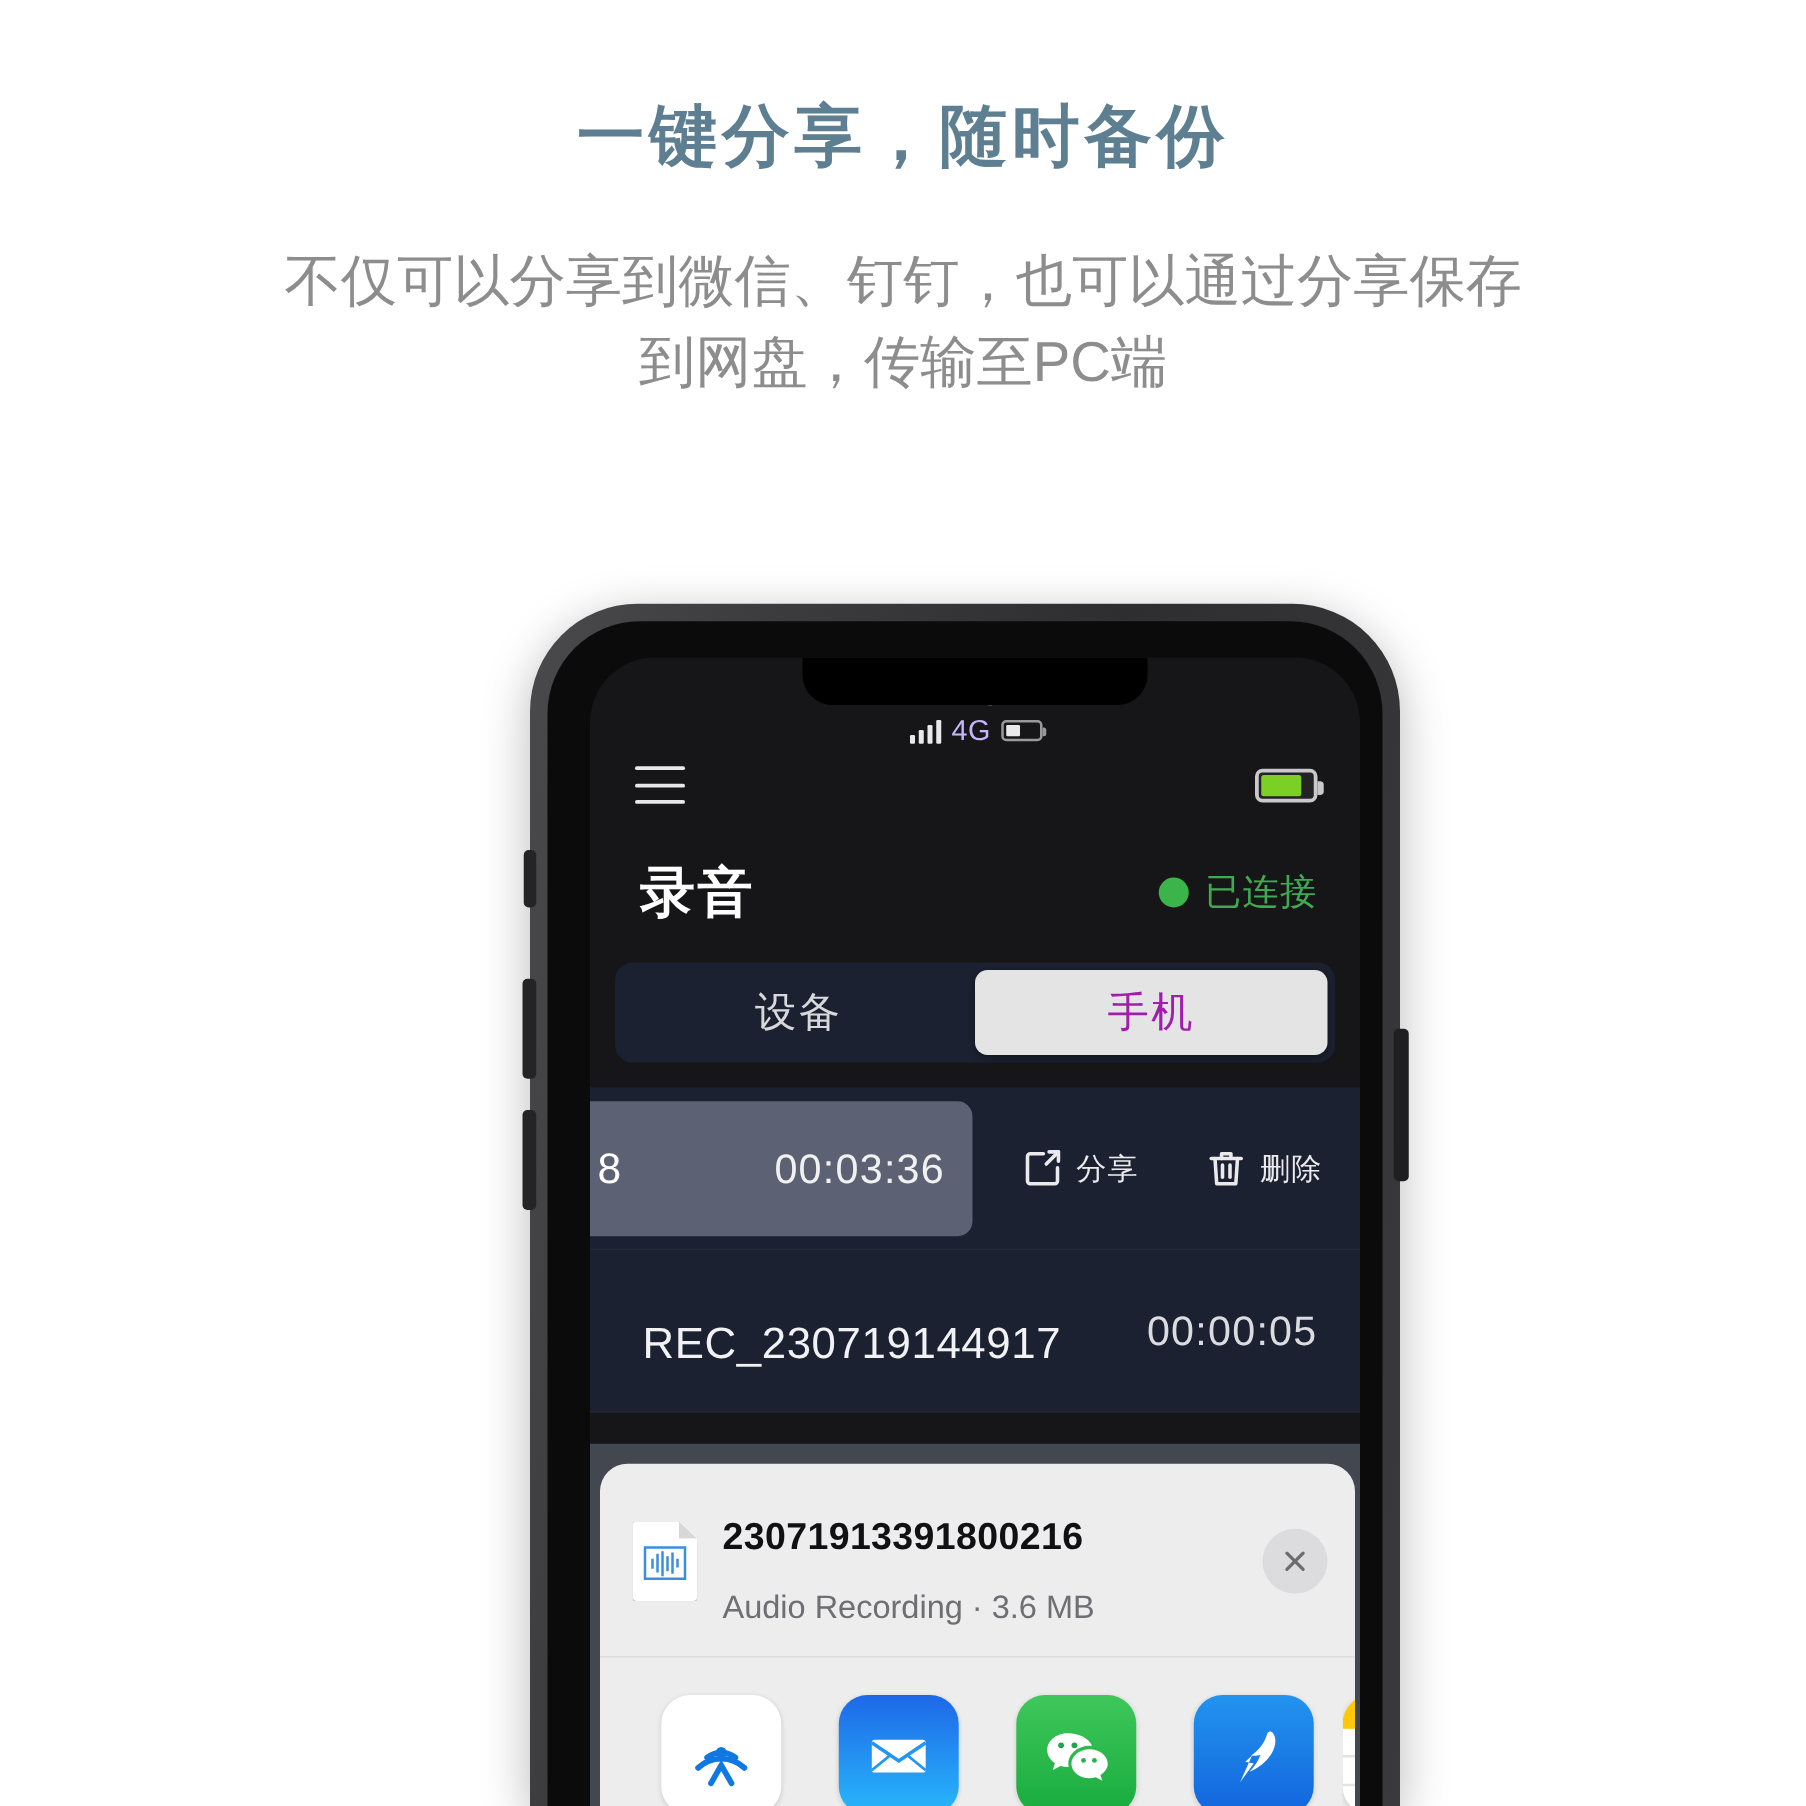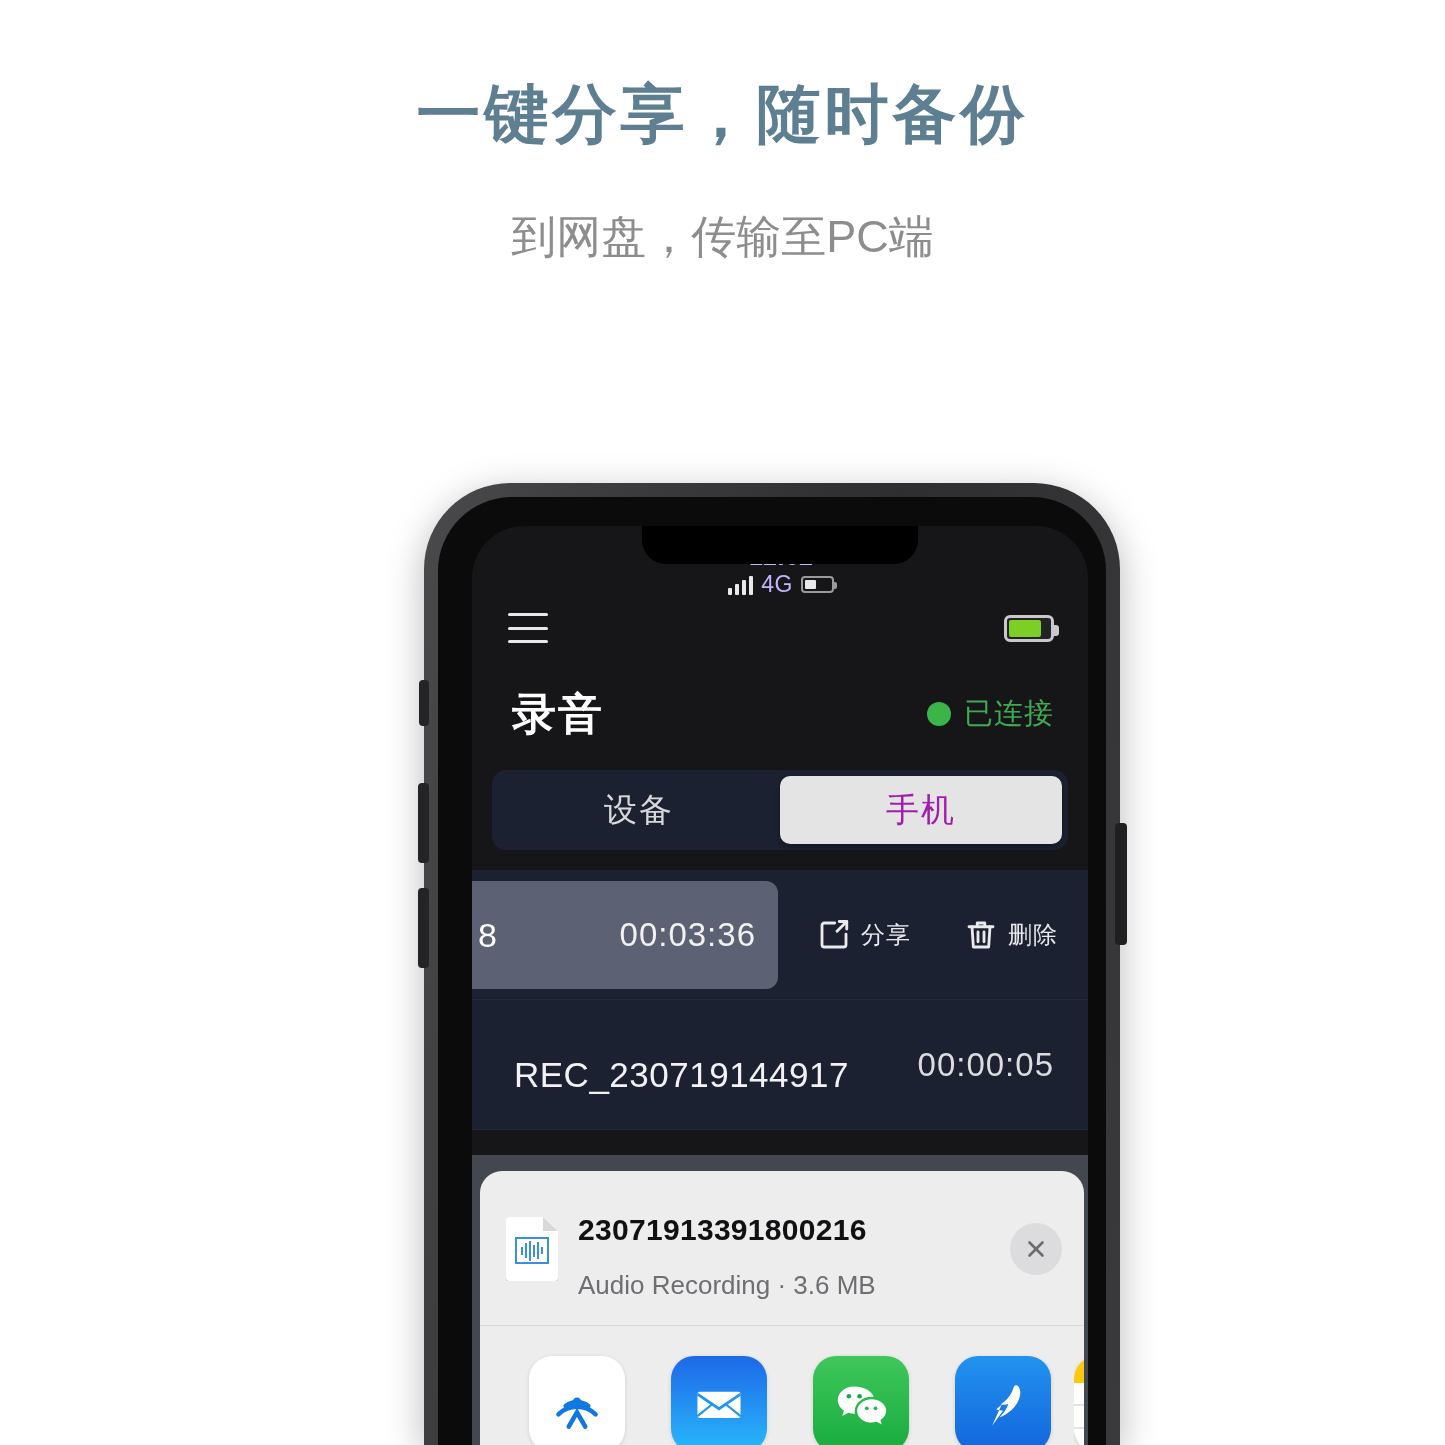--- a/index.html
+++ b/index.html
@@ -6,21 +6,21 @@
   html, body {
     width:1445px; height:1445px;
     background:#ffffff;
     font-family:"Liberation Sans","DejaVu Sans",sans-serif;
     overflow:hidden;
   }
 
   
   .promo { width:1445px; padding-top:78px; text-align:center; }
   .promo-title {
-    font-size:64px; font-weight:700; color:#5d7f91;
+    font-size:54px; font-weight:700; color:#5d7f91;
     letter-spacing:4px; line-height:1.15; white-space:nowrap;
   }
   .promo-sub {
     margin-top:52px; font-size:45px; color:#8d8d8d;
     line-height:1.45; font-weight:400;
   }
   .promo-sub .l2 { display:block; }
 
   
   .phone-wrap { position:absolute; left:0; top:483px; width:1445px; height:962px; }
@@ -173,20 +173,21 @@
   .ai-notes .lines { position:absolute; left:0; right:0; top:27px; bottom:0; }
   .ai-notes .lines i { display:block; height:23px; border-bottom:2px solid #e3e3e5; }
   .app-partial { flex:0 0 96px; width:96px; overflow:hidden; }
 </style>
 </head>
 <body>
 
 <div class="promo">
   <div class="promo-title">一键分享，随时备份</div>
   <div class="promo-sub">
+    <span class="l1">不仅可以分享到微信、钉钉，也可以通过分享保存</span>
     <span class="l2">到网盘，传输至PC端</span>
   </div>
 </div>
 
 <div class="phone-wrap">
   <div class="phone">
 
     <div class="btn-side btn-silent"></div>
     <div class="btn-side btn-volup"></div>
     <div class="btn-side btn-voldn"></div>

